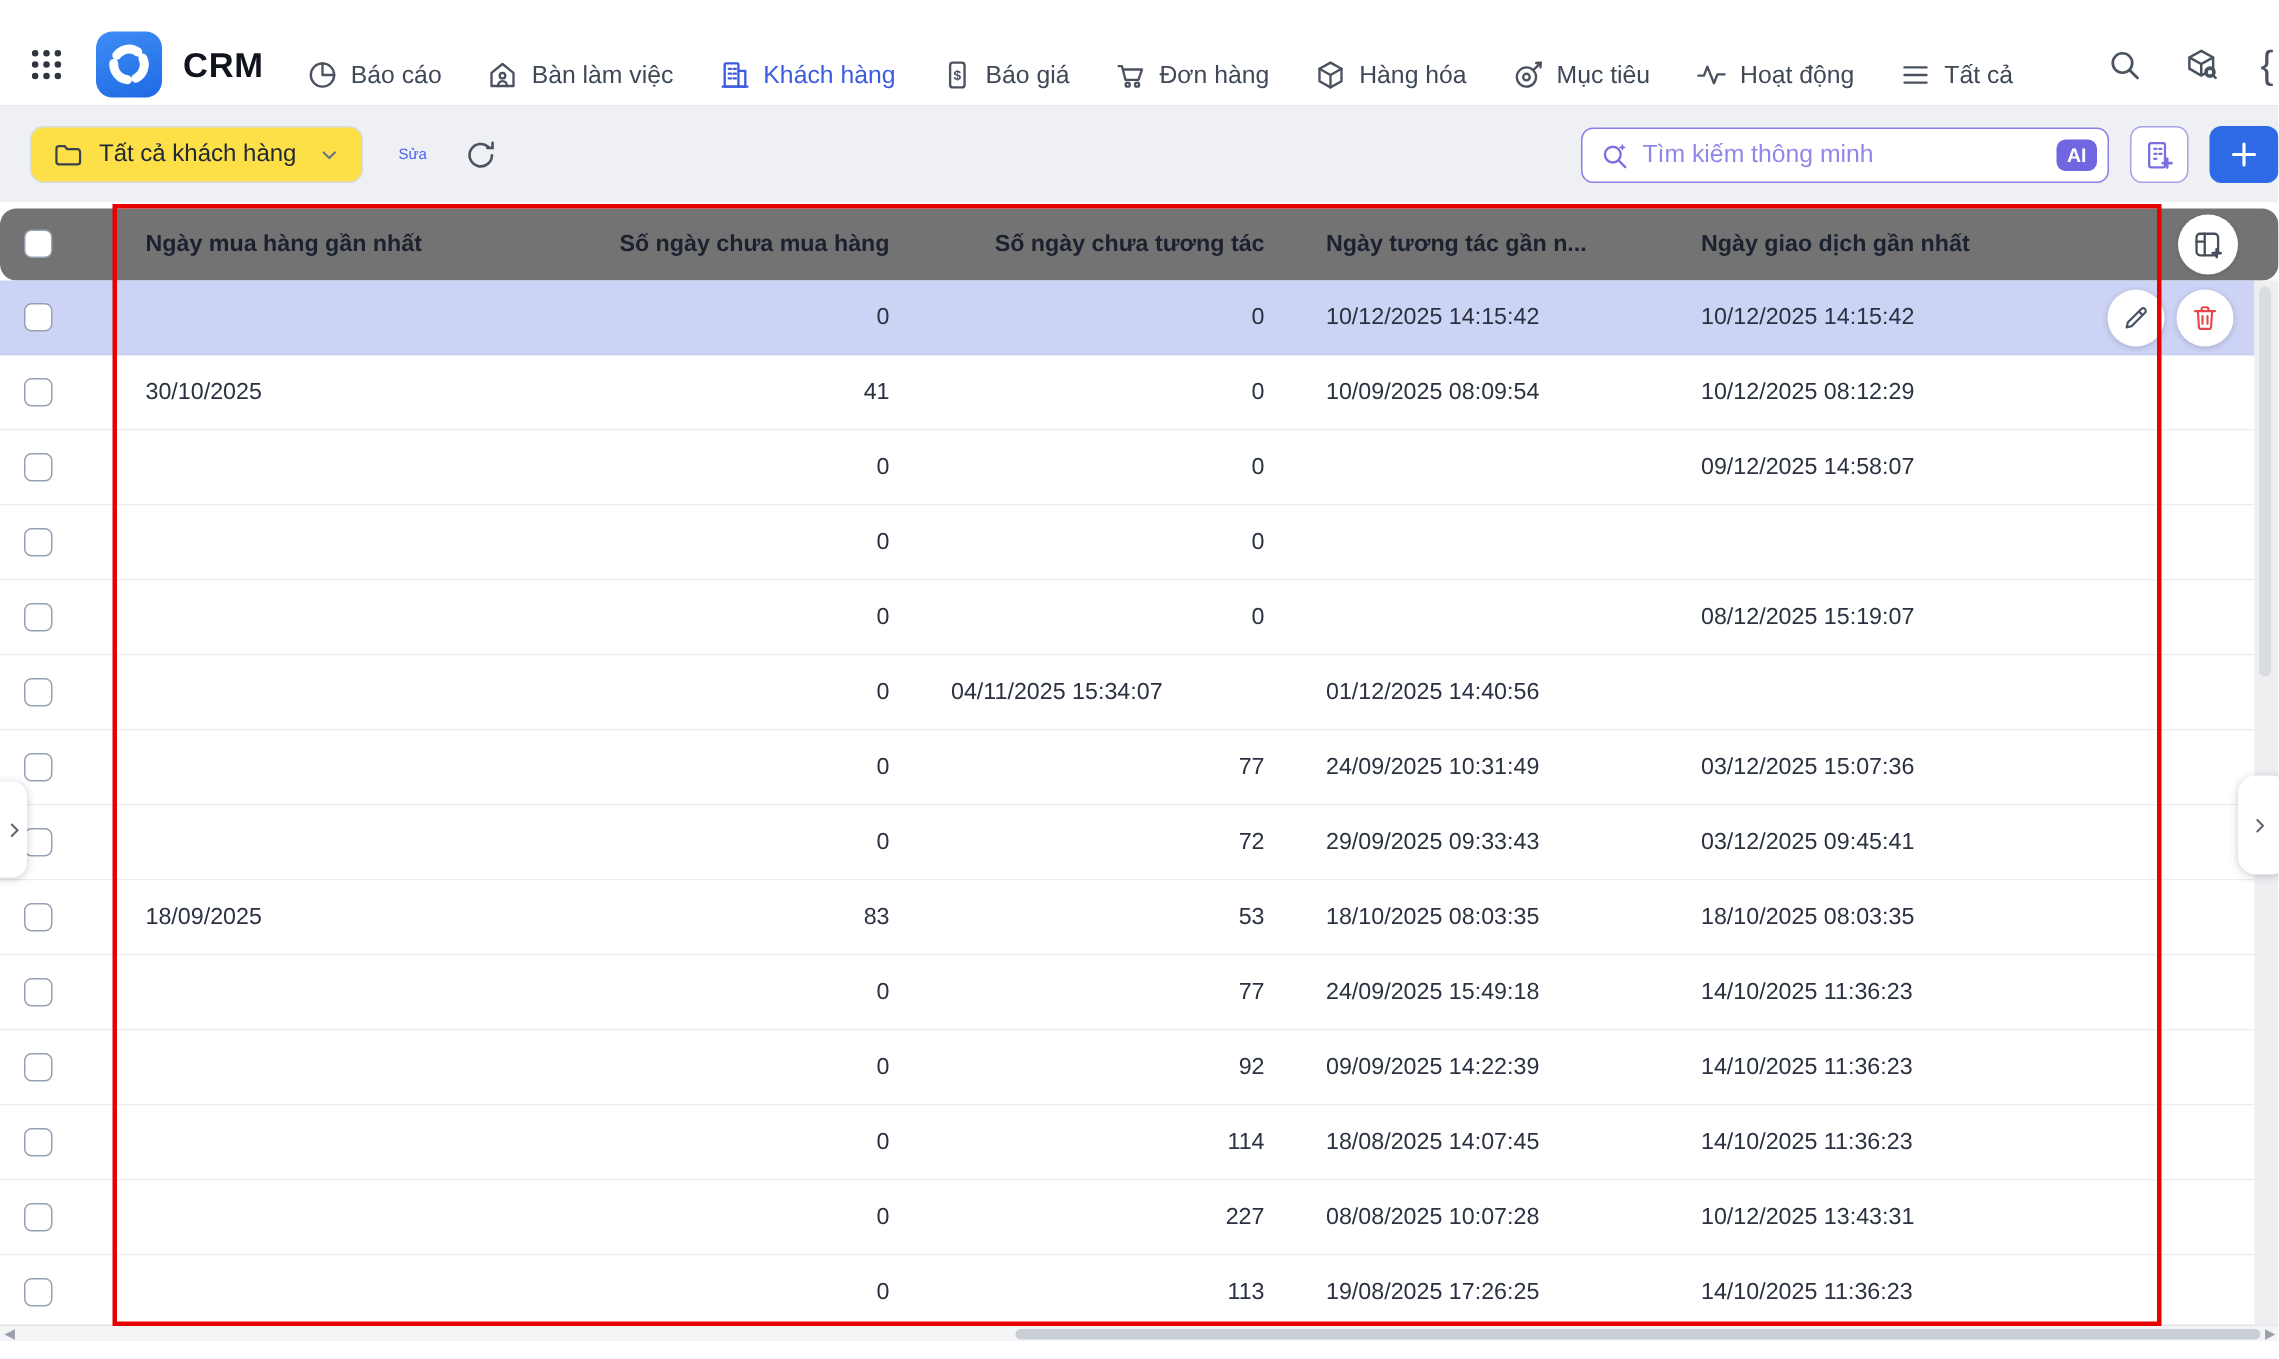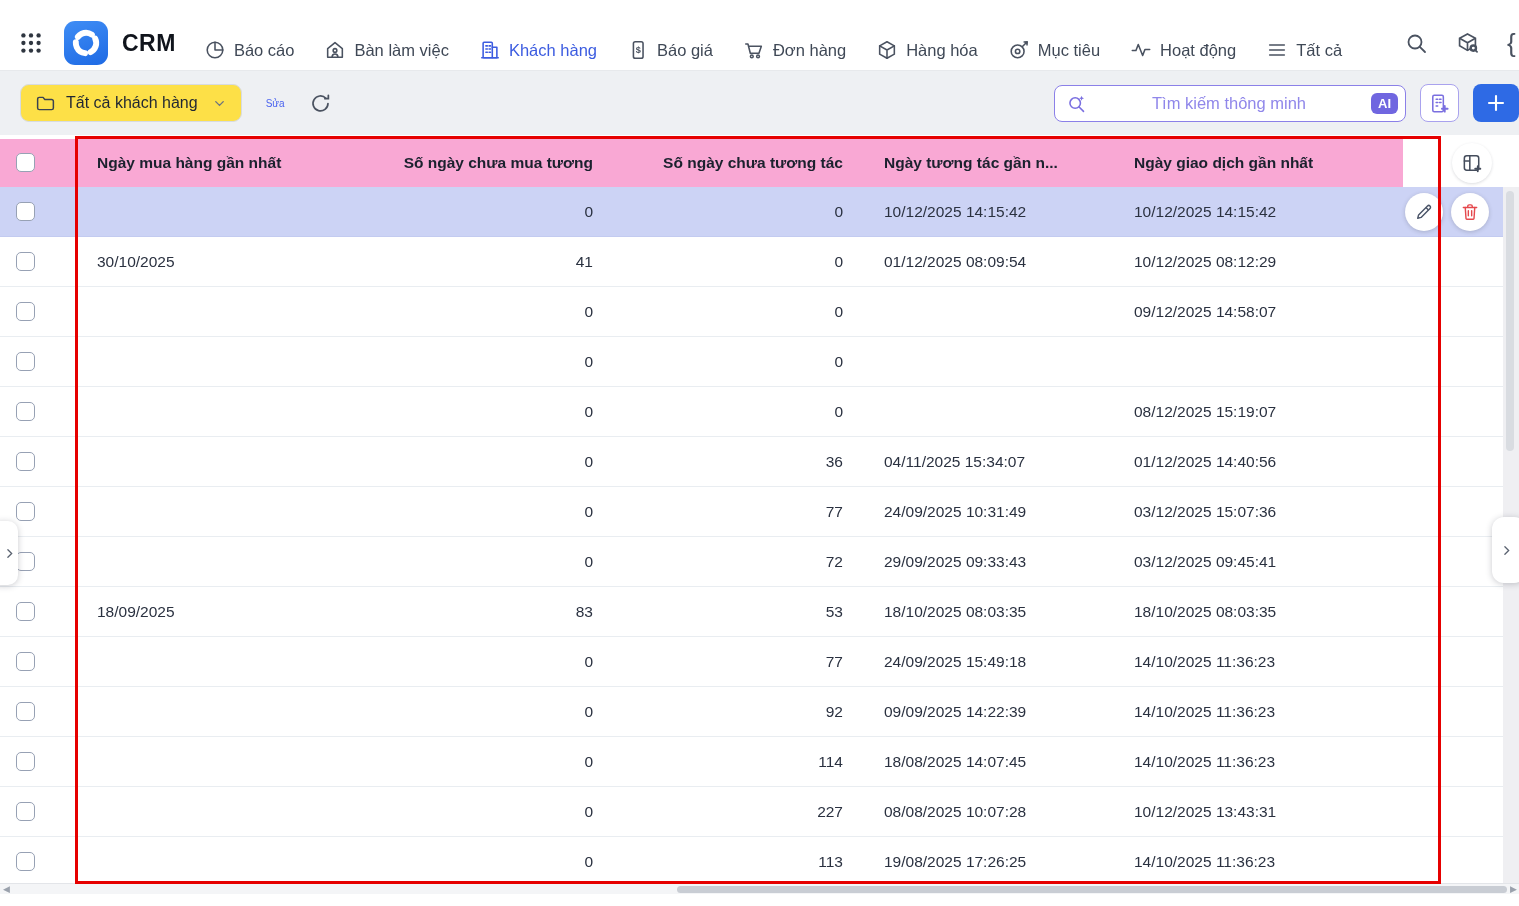--- a/index.html
+++ b/index.html
@@ -29,32 +29,32 @@
   .view-btn { display:flex; align-items:center; gap:10px; height:38px; padding:0 14px; background:#fde047;
     border:1px solid #d7dbe1; border-radius:9px; font-size:16px; font-weight:normal; color:#1f2633; cursor:pointer;
     font-family:inherit; }
   .view-btn .chev { color:#6b7280; display:flex; margin-left:4px; }
   .edit-link { margin-left:24px; font-size:10px; color:#4a63ef; cursor:pointer; text-decoration:none; }
   .refresh-btn { margin-left:24px; background:none; border:none; cursor:pointer; color:#4a5260; display:flex; }
   .search-box { margin-left:auto; width:352px; height:37px; background:#fff; border:1.5px solid #8b80e8;
     border-radius:8px; display:flex; align-items:center; padding:0 7px 0 11px; gap:8px; }
   .search-box .sicon { color:#7a6fe0; display:flex; flex:none; }
   .search-box input { flex:1; border:none; outline:none; font-size:16.5px; color:#4a4470; background:transparent;
-    font-family:inherit; min-width:0;text-align:center; }
+    font-family:inherit; min-width:0; }
   .search-box input::placeholder { color:#9087ea; opacity:1; }
   .ai-badge { background:#7066e0; color:#fff; font-size:13px; font-weight:bold; border-radius:6px;
     padding:4px 7px; flex:none; line-height:1; }
   .sq-btn { width:39px; height:38px; margin-left:14px; border-radius:8px; display:flex; align-items:center;
     justify-content:center; cursor:pointer; flex:none; }
   .building-add-btn { background:#fff; border:1.5px solid #a9a2ee; color:#7a6fe0; }
   .add-btn { background:#2e6ae5; border:none; color:#fff; width:46px; }
 
   
   .content { position:relative; height:770px; background:#fff; }
-  .thead-wrap { position:absolute; left:0; top:4px; width:1403px; height:48px; background:#f9a8d4; }
+  .thead-wrap { position:absolute; left:0; top:4px; width:1519px; height:48px; background:#737373;border-radius:11px; }
   .thead { display:grid; grid-template-columns:75px 300px 220px 250px 250px 408px; width:1503px; height:48px; }
   .thead .hc { line-height:48px; font-size:15.5px; font-weight:bold; color:#1b212e; white-space:nowrap; overflow:hidden; }
   .tbody { position:absolute; left:0; top:52px; width:1503px; }
   .trow { position:relative; display:grid; grid-template-columns:75px 300px 220px 250px 250px 408px;
     height:50px; background:#fff; border-bottom:1px solid #e9edf1; cursor:pointer; }
   .trow.selected { background:#ccd3f5; border-bottom-color:#c3cbf0; }
   .cell { line-height:49px; font-size:15.5px; color:#2a3140; white-space:nowrap; overflow:hidden; }
   .c1 { padding-left:22px; } .hc.c1 { padding-left:22px; }
   .c2,.c3 { text-align:right; padding-right:2px; }
   .c4,.c5 { padding-left:39px; }
@@ -263,21 +263,21 @@
     </svg>
   </button>
 </div>
 
 <div class="content">
 
   <div class="thead-wrap">
     <div class="thead" id="thead">
         <div class="hc cbcell"><span class="cb"></span></div>
         <div class="hc c1">Ngày mua hàng gần nhất</div>
-        <div class="hc c2">Số ngày chưa mua tương</div>
+        <div class="hc c2">Số ngày chưa mua hàng</div>
         <div class="hc c3">Số ngày chưa tương tác</div>
         <div class="hc c4">Ngày tương tác gần n...</div>
         <div class="hc c5">Ngày giao dịch gần nhất</div>
       </div>
     <button class="circle-btn addcol-btn">
       <svg width="23" height="23" viewBox="0 0 24 24" fill="none" stroke="currentColor" stroke-width="1.6" stroke-linecap="round">
         <rect x="3.5" y="4" width="15" height="15" rx="2.5"></rect>
         <path d="M9.2 4 V19 M3.5 9.5 H9.2"></path>
         <path d="M17.5 14.8 v5.4 M14.8 17.5 h5.4" stroke-width="1.9"></path>
       </svg>
@@ -304,21 +304,21 @@
            <path d="M6.3 6.5 l0.9 13.3 a1 1 0 0 0 1 0.9 h7.6 a1 1 0 0 0 1 -0.9 L17.7 6.5"></path>
            <path d="M10 10.5 v6 M14 10.5 v6"></path>
          </svg>
        </button>
       </div>
       <div class="trow">
         <div class="cell cbcell"><span class="cb"></span></div>
         <div class="cell c1">30/10/2025</div>
         <div class="cell c2">41</div>
         <div class="cell c3">0</div>
-        <div class="cell c4">01/12/2025 08:09:54</div>
+        <div class="cell c4">10/09/2025 08:09:54</div>
         <div class="cell c5">10/12/2025 08:12:29</div>
       </div>
       <div class="trow">
         <div class="cell cbcell"><span class="cb"></span></div>
         <div class="cell c1"></div>
         <div class="cell c2">0</div>
         <div class="cell c3">0</div>
         <div class="cell c4"></div>
         <div class="cell c5">09/12/2025 14:58:07</div>
       </div>
@@ -334,21 +334,20 @@
         <div class="cell c1"></div>
         <div class="cell c2">0</div>
         <div class="cell c3">0</div>
         <div class="cell c4"></div>
         <div class="cell c5">08/12/2025 15:19:07</div>
       </div>
       <div class="trow">
         <div class="cell cbcell"><span class="cb"></span></div>
         <div class="cell c1"></div>
         <div class="cell c2">0</div>
-        <div class="cell c3">36</div>
         <div class="cell c4">04/11/2025 15:34:07</div>
         <div class="cell c5">01/12/2025 14:40:56</div>
       </div>
       <div class="trow">
         <div class="cell cbcell"><span class="cb"></span></div>
         <div class="cell c1"></div>
         <div class="cell c2">0</div>
         <div class="cell c3">77</div>
         <div class="cell c4">24/09/2025 10:31:49</div>
         <div class="cell c5">03/12/2025 15:07:36</div>

